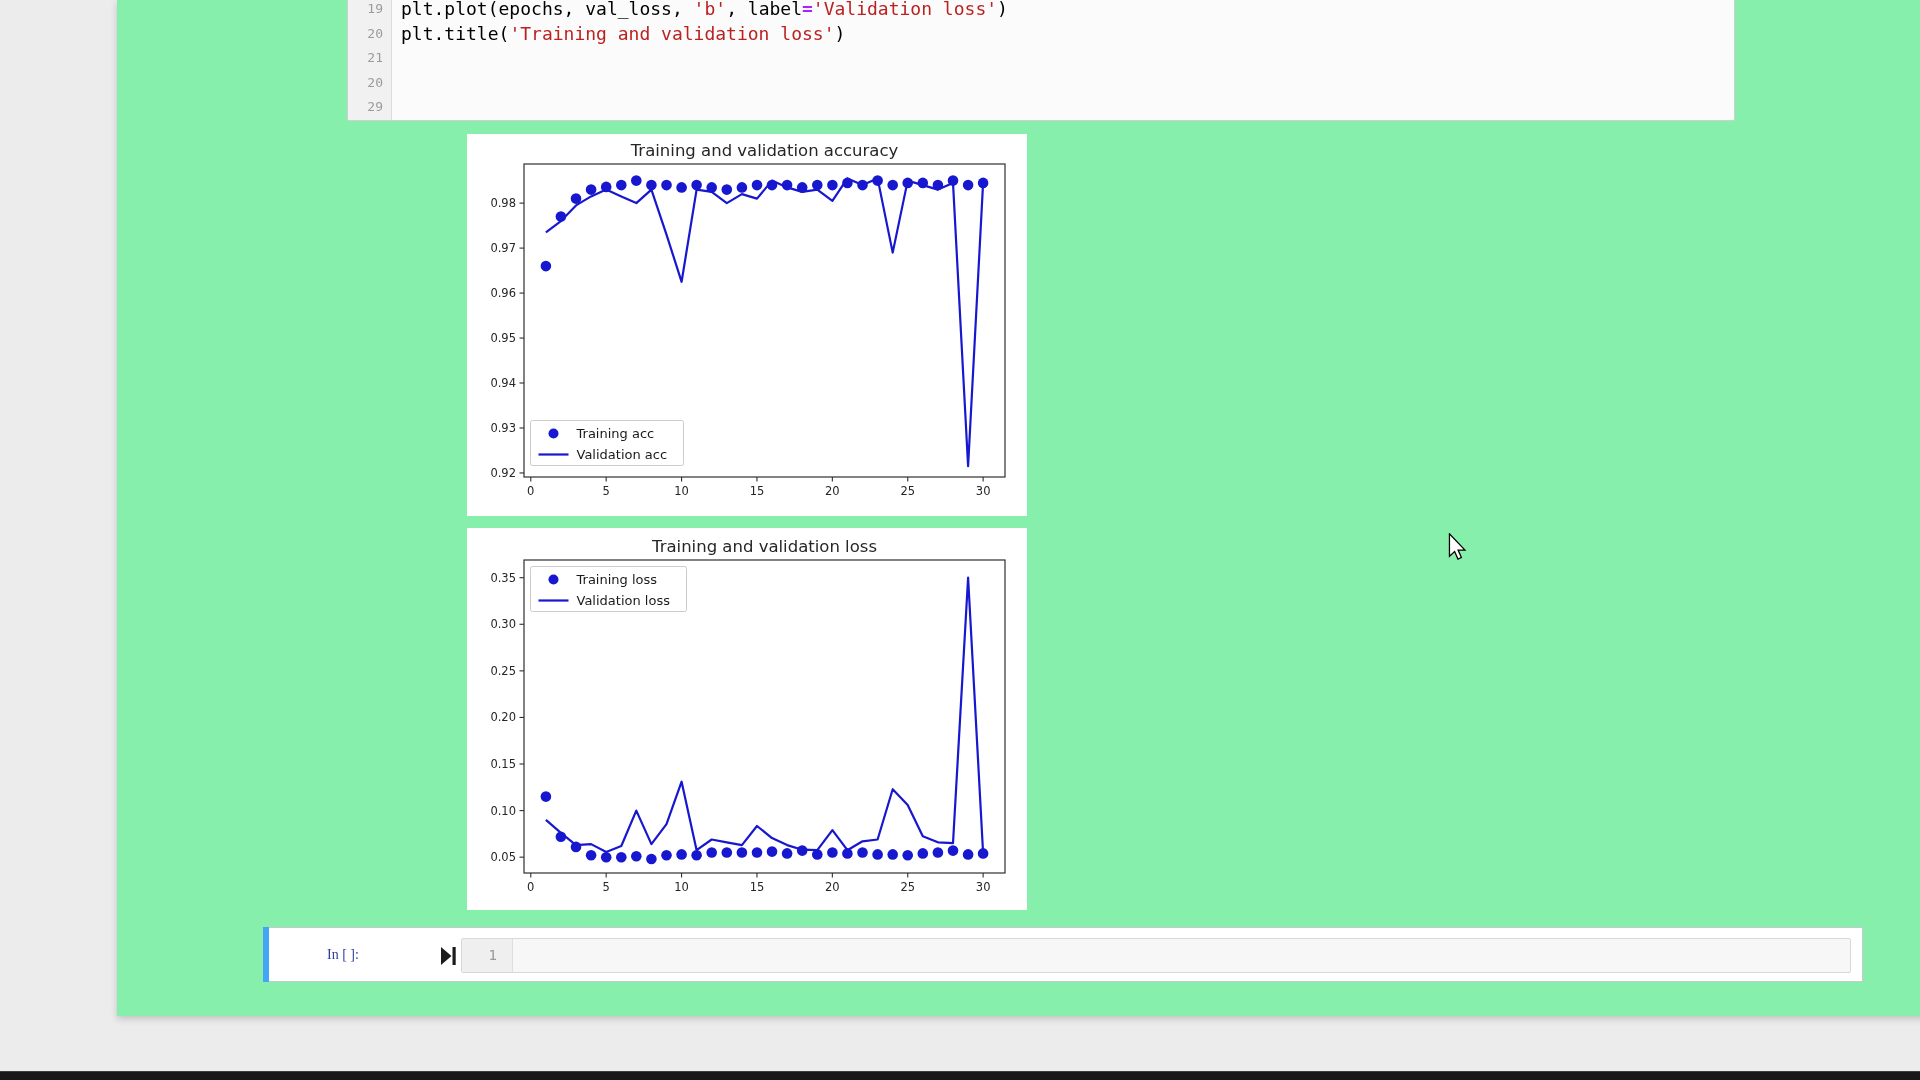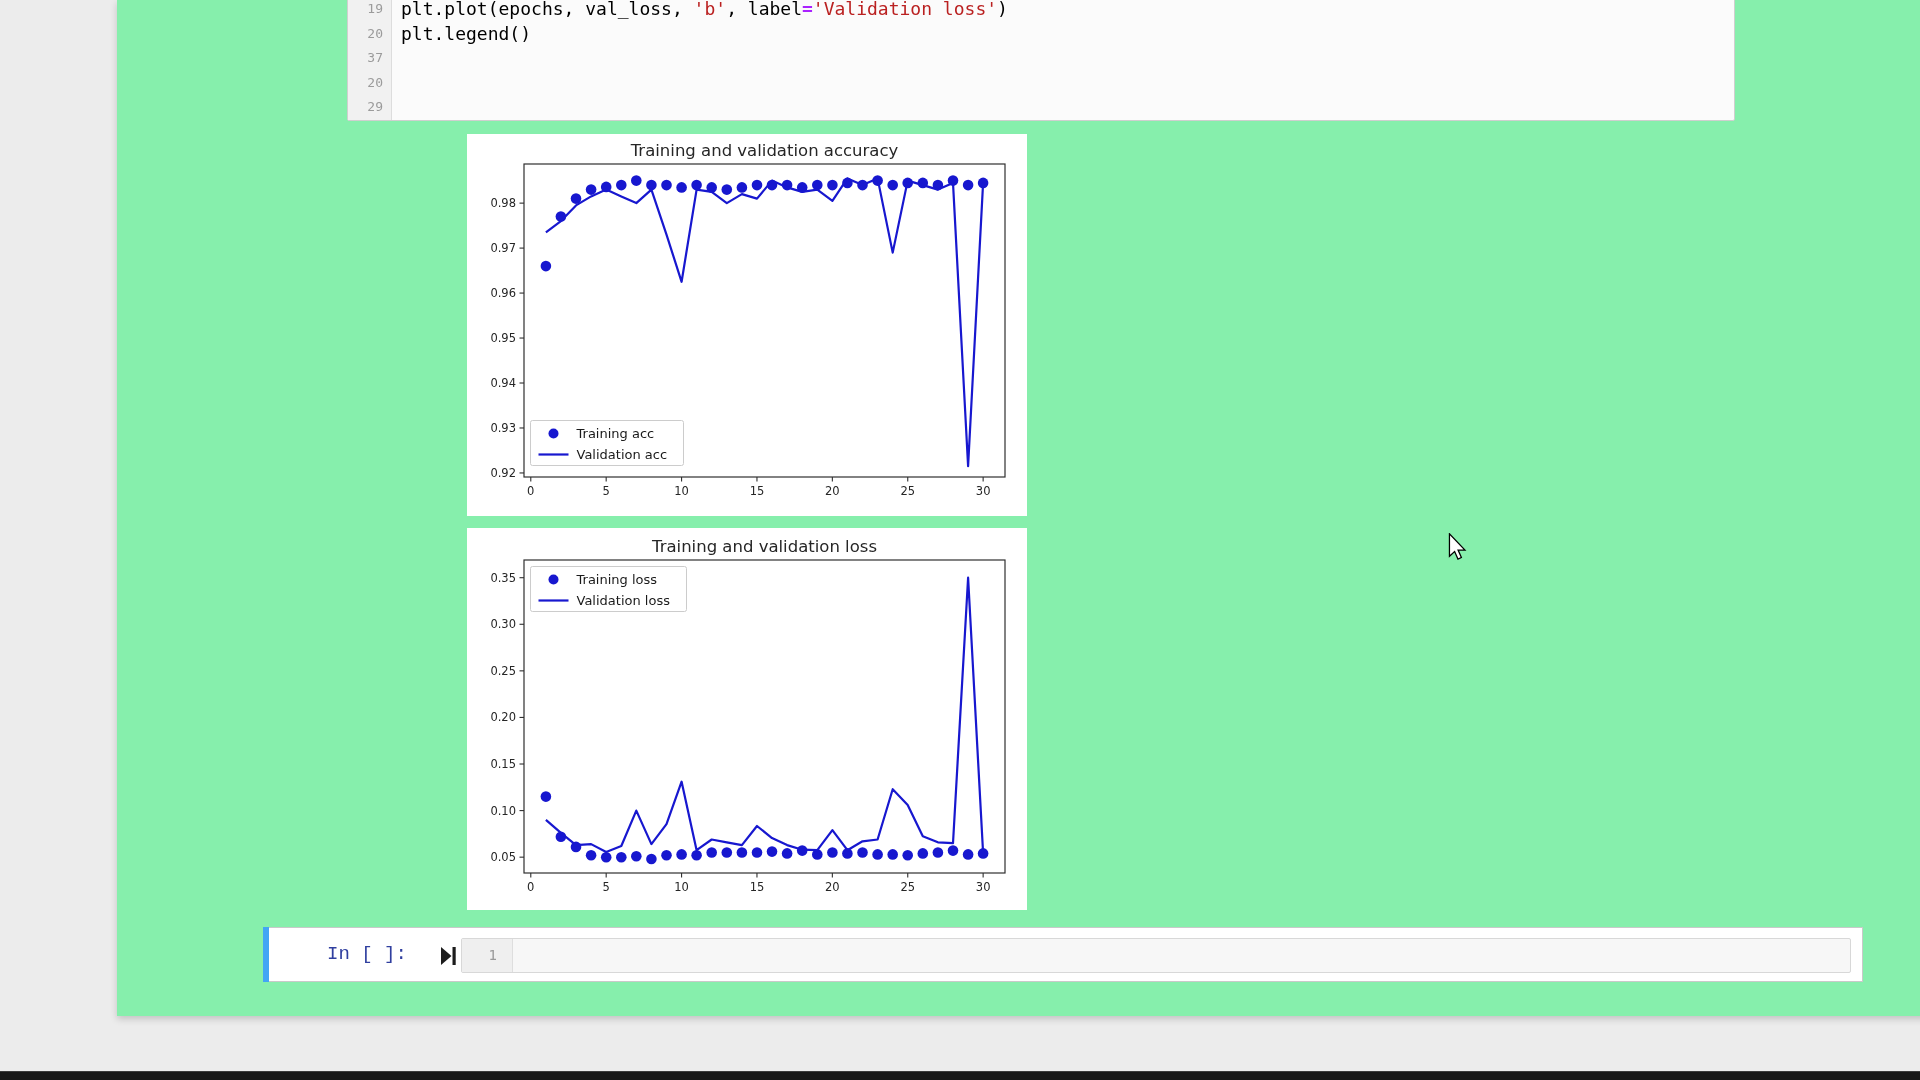--- a/index.html
+++ b/index.html
@@ -39,21 +39,21 @@
   .cell2{
     position:absolute;left:146px;top:927px;width:1600px;height:55px;
     background:#ffffff;border:1px solid #c9c9c9;box-sizing:border-box;
   }
   .cell2-bluebar{
     position:absolute;left:-1px;top:-1px;bottom:-1px;width:6px;
     background:var(--accent-blue);
   }
   .cell2-prompt{
     position:absolute;left:63px;top:0;height:53px;line-height:53px;
-    font-family:Liberation Mono, monospace;font-size:19px;color:var(--prompt-blue);
+    font-family:Liberation Serif, serif;font-size:14px;color:var(--prompt-blue);
   }
   .run-icon{position:absolute;left:177px;top:19px;}
   .editor2{
     position:absolute;left:197px;top:10px;width:1390px;height:35px;
     background:#f7f7f7;border:1px solid #d8d8d8;border-radius:2px;box-sizing:border-box;
   }
   .editor2-gutter{
     position:absolute;left:0;top:0;bottom:0;width:50px;
     background:#efefef;border-right:1px solid #dedede;
   }
@@ -72,27 +72,27 @@
 </head>
 <body>
 
 <div class="panel">
 
   <div class="input-box">
     <div class="gutter"></div>
     <div class="linenum-col" id="linenum-col">
         <div class="linenum">19</div>
         <div class="linenum">20</div>
-        <div class="linenum">37</div>
+        <div class="linenum">21</div>
         <div class="linenum">20</div>
         <div class="linenum">29</div>
       </div>
     <div class="code-col" id="code-col">
         <div class="code-line"><span>plt.plot(epochs, val_loss, </span><span class="tok-str">'b'</span><span>, label</span><span class="tok-op">=</span><span class="tok-str">'Validation loss'</span><span>)</span></div>
-        <div class="code-line"><span>plt.legend()</span></div>
+        <div class="code-line"><span>plt.title(</span><span class="tok-str">'Training and validation loss'</span><span>)</span></div>
         <div class="code-line"></div>
       </div>
   </div>
 
   <div id="charts">
       <svg width="560" height="382" viewBox="350 134 560 382" class="chart-svg" style="left:350px;top:134px;">
         <rect x="350" y="134" width="560" height="382" fill="#ffffff"></rect>
         <rect x="407" y="164" width="481" height="313" fill="none" stroke="#2f2f2f" stroke-width="1.2"></rect>
         <text x="647.5" y="156" text-anchor="middle" font-size="16.5px" fill="#262626" font-family="DejaVu Sans, sans-serif">Training and validation accuracy</text>
         <line x1="413.7852664576802" y1="477" x2="413.7852664576802" y2="481.5" stroke="#2f2f2f" stroke-width="1.1"></line>

